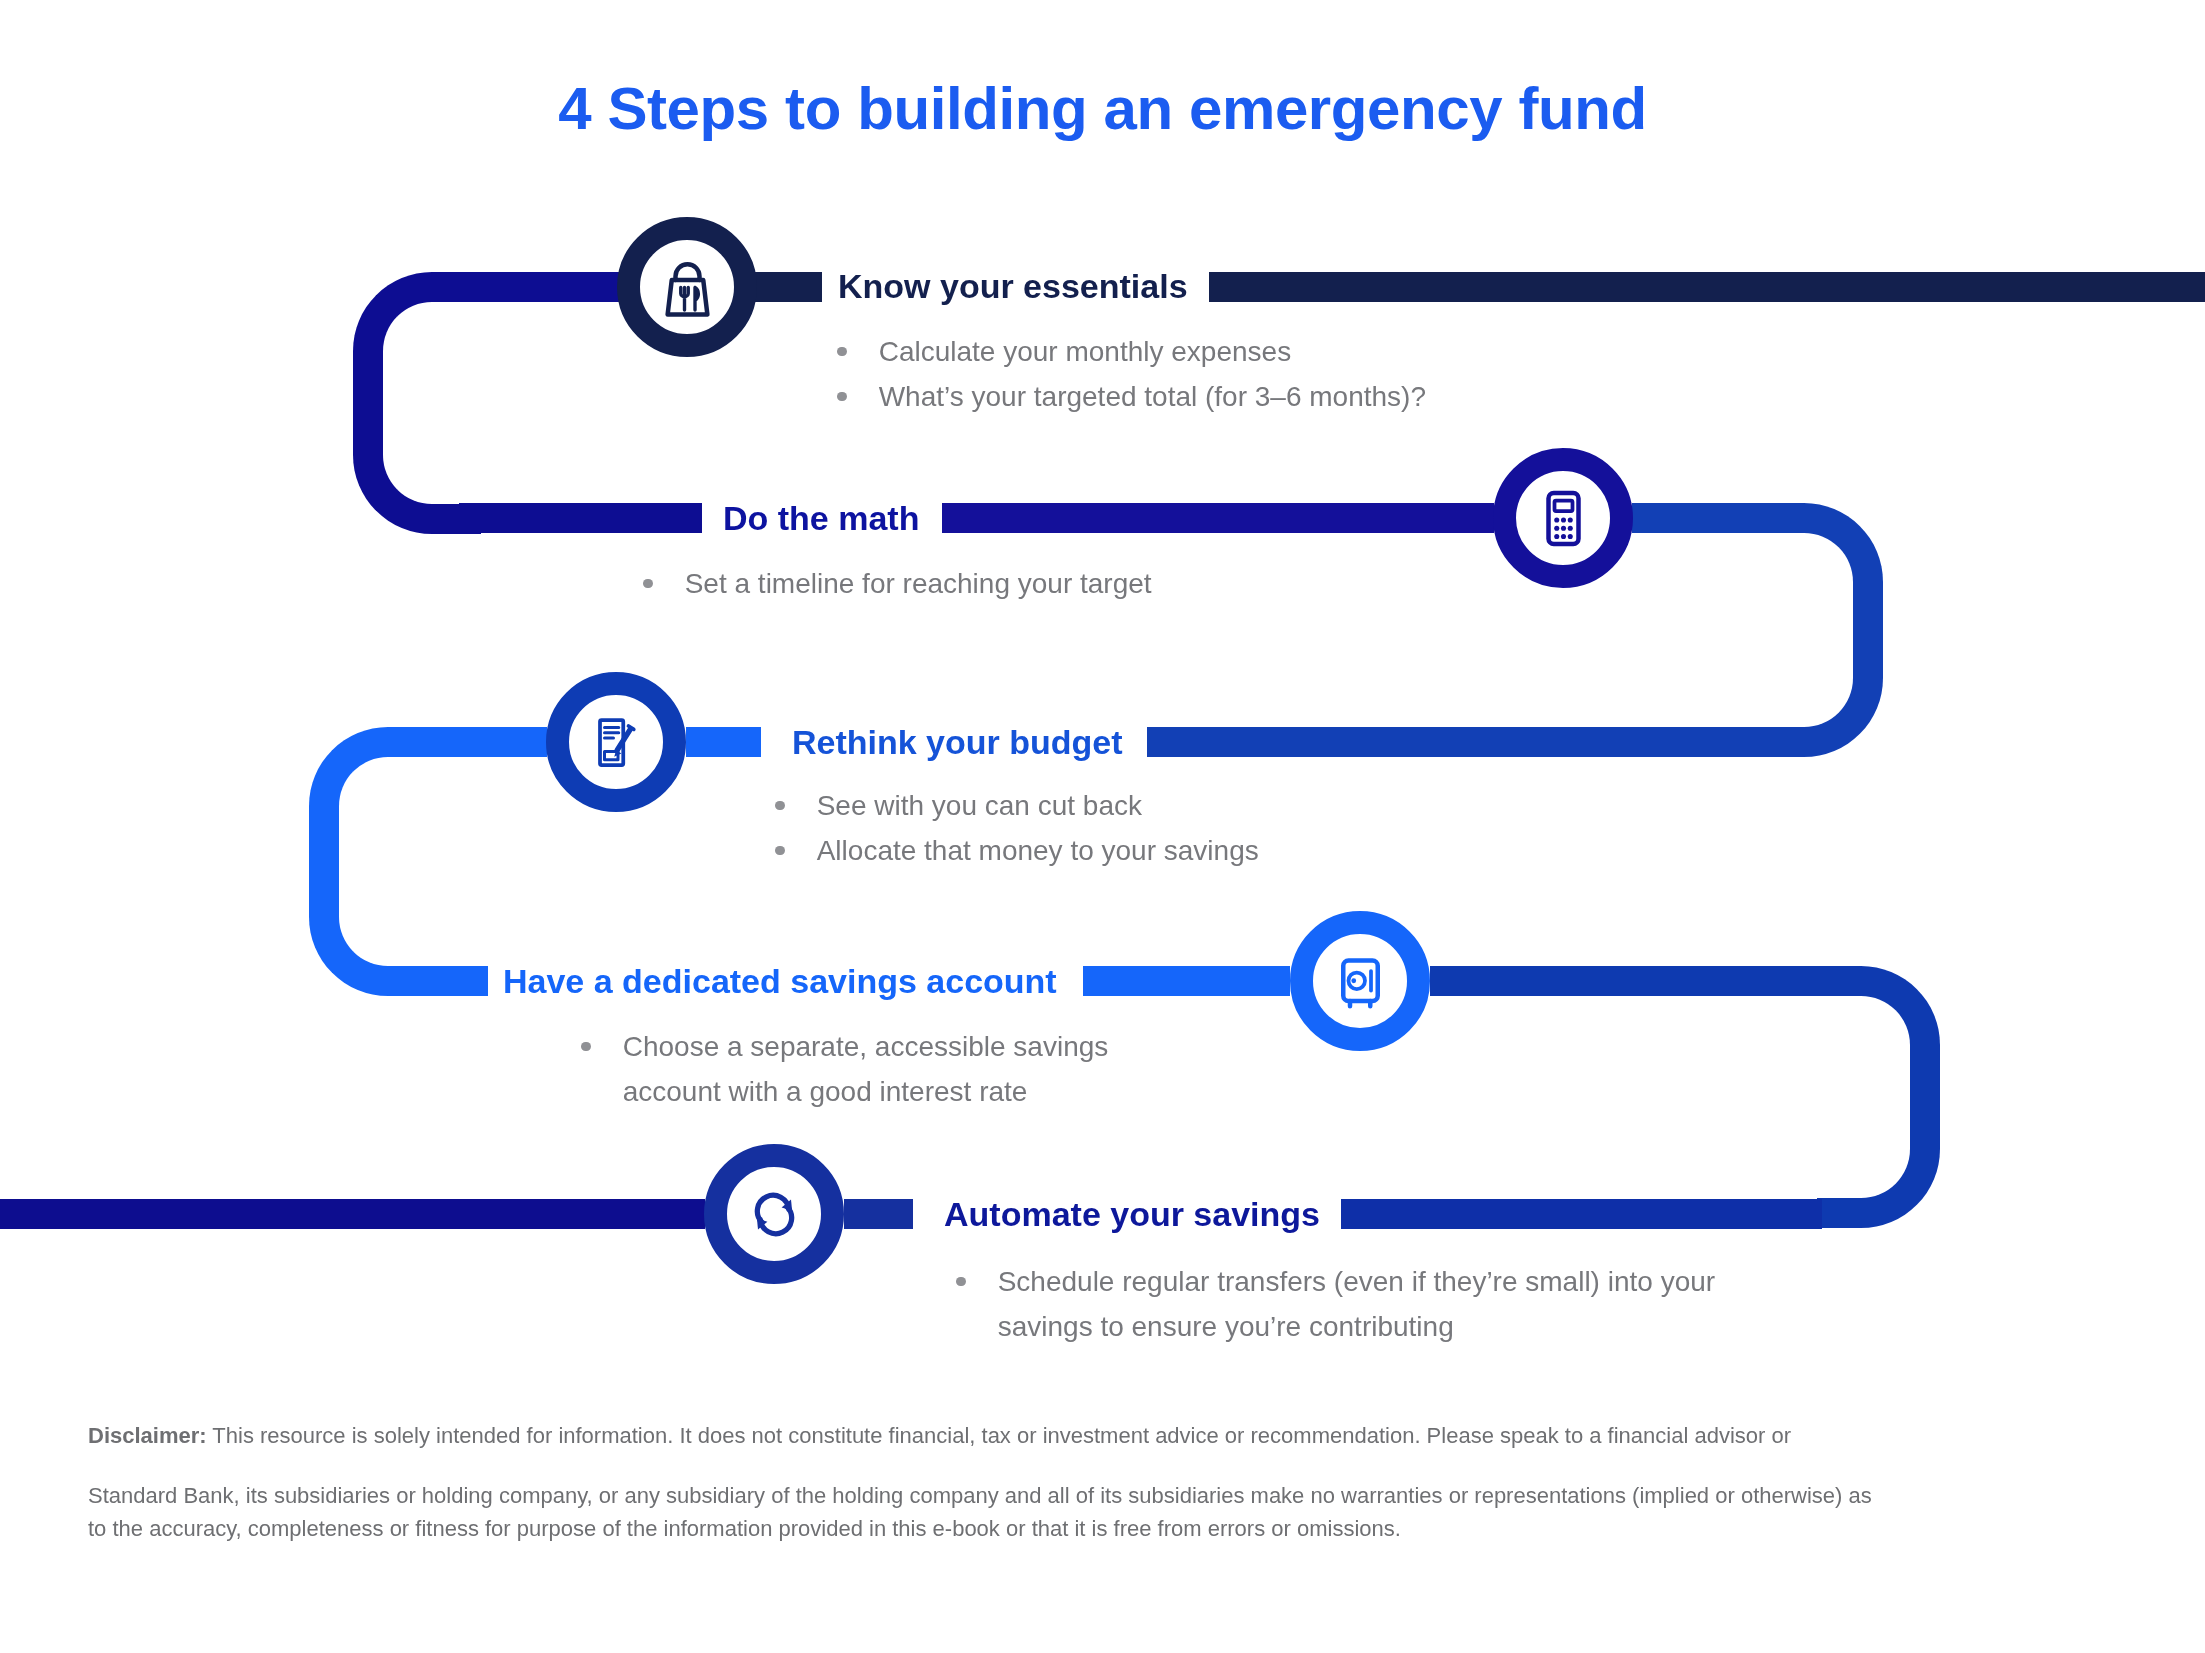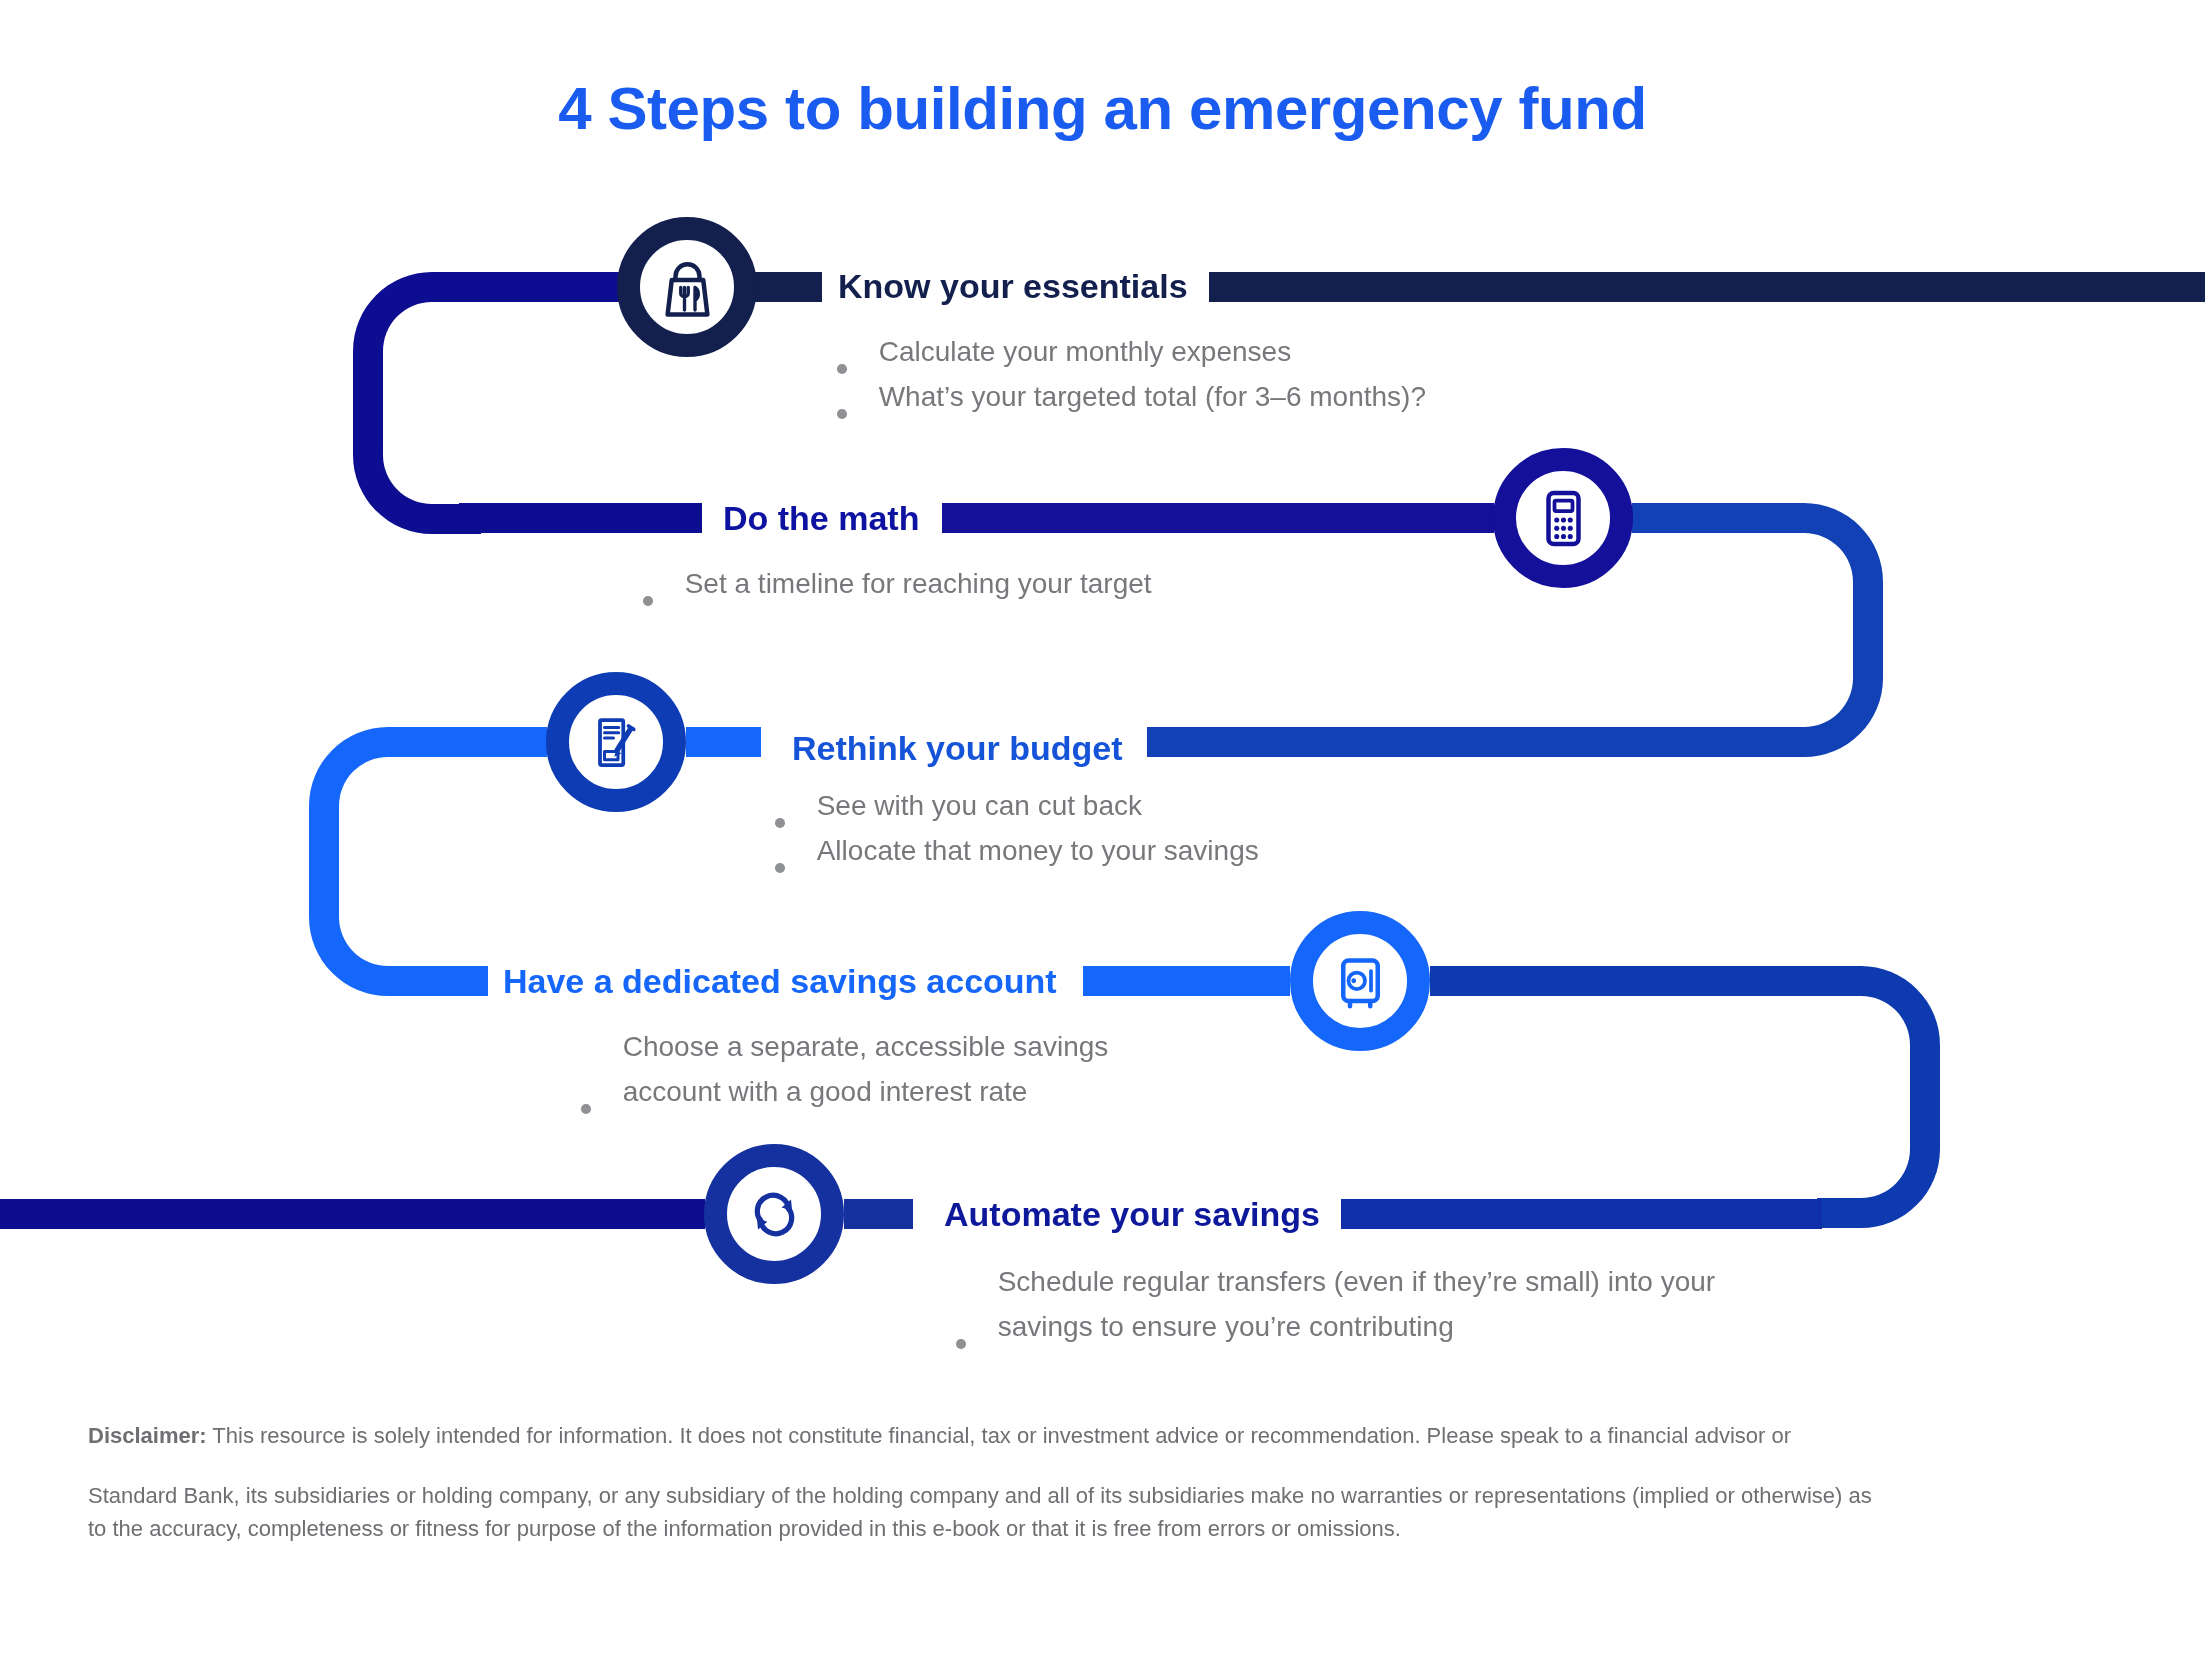--- a/index.html
+++ b/index.html
@@ -60,27 +60,27 @@
   .c4{left:1290px;top:911px;border:23px solid #1566fa;color:#1566fa;}
   .c5{left:704px;top:1144px;border:23px solid #15309f;color:#15309f;}
 
   
   .heading{
     position:absolute;height:49px;line-height:49px;z-index:2;
     font-size:34px;font-weight:700;white-space:nowrap;
   }
   .h1{left:838px;top:262px;color:#13204e;}
   .h2{left:723px;top:494px;color:#0d13a0;}
-  .h3{left:792px;top:718px;color:#1553d8;margin-top:6px;}
+  .h3{left:792px;top:718px;color:#1553d8;}
   .h4{left:503px;top:957px;color:#1566fa;}
   .h5{left:944px;top:1190px;color:#0d189b;}
 
   
   .bullets{position:absolute;z-index:2;list-style:none;margin:0;padding:0;}
-  .bullets li{display:flex;align-items:flex-end;}
+  .bullets li{display:flex;align-items:flex-start;}
   .bullet-dot{
     flex:0 0 auto;width:9.7px;height:9.7px;border-radius:50%;
     background:#909195;margin-top:17.6px;margin-right:32px;
   }
   .bullet-text{
     font-size:28px;line-height:45px;color:#77787c;
   }
   .ul1{left:837px;top:329px;}
   .ul2{left:643px;top:561px;}
   .ul3{left:775px;top:783px;}

